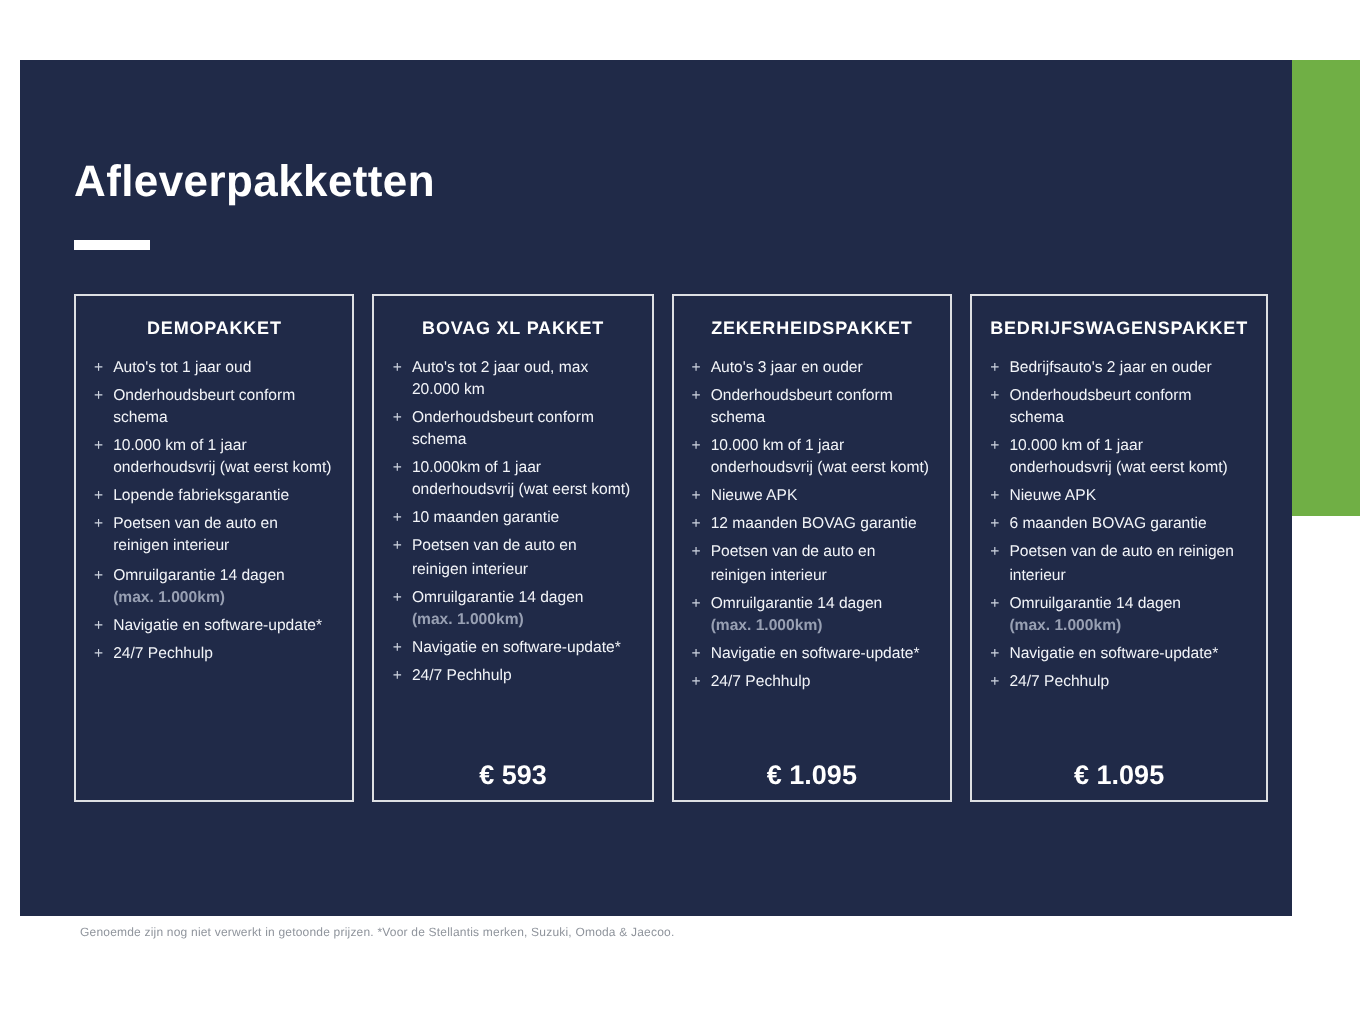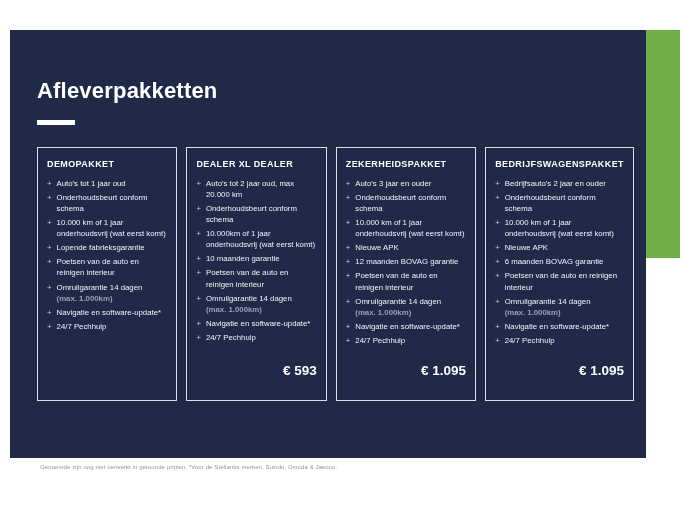--- a/index.html
+++ b/index.html
@@ -27,22 +27,22 @@
   }
   .title-underline{
     width:38px;height:5px;background:#ffffff;margin-top:16px;
   }
   .cards{display:flex;gap:9px;margin-top:22px;}
   .card{
     flex:1 1 0;
     border:1px solid rgba(255,255,255,0.85);
     box-sizing:border-box;
     height:254px;
-    padding:11px 9px 22px 9px;
-    display:flex;flex-direction:column;
+    padding:11px 9px 5px 9px;
+    display:flex;flex-direction:column;align-items:center;
   }
   .card-title{
     color:#ffffff;font-size:9px;font-weight:700;
     letter-spacing:0.4px;margin:0 0 9px 0;
   }
   .items{list-style:none;margin:0;padding:0;}
   .item{
     display:flex;gap:5px;margin-bottom:3px;
     color:var(--text,#f2f4f8);
     font-size:7.8px;line-height:1.42;
@@ -101,21 +101,21 @@
               <span class="itext">Navigatie en software-update*</span>
             </li>
             <li class="item">
               <span class="plus">+</span>
               <span class="itext">24/7 Pechhulp</span>
             </li>
           </ul>
   </section>
 
   <section class="card">
-    <h2 class="card-title">DEALER XL DEALER</h2>
+    <h2 class="card-title">BOVAG XL PAKKET</h2>
     <ul class="items">
             <li class="item">
               <span class="plus">+</span>
               <span class="itext">Auto's tot 2 jaar oud, max 20.000 km</span>
             </li>
             <li class="item">
               <span class="plus">+</span>
               <span class="itext">Onderhoudsbeurt conform schema</span>
             </li>
             <li class="item">

